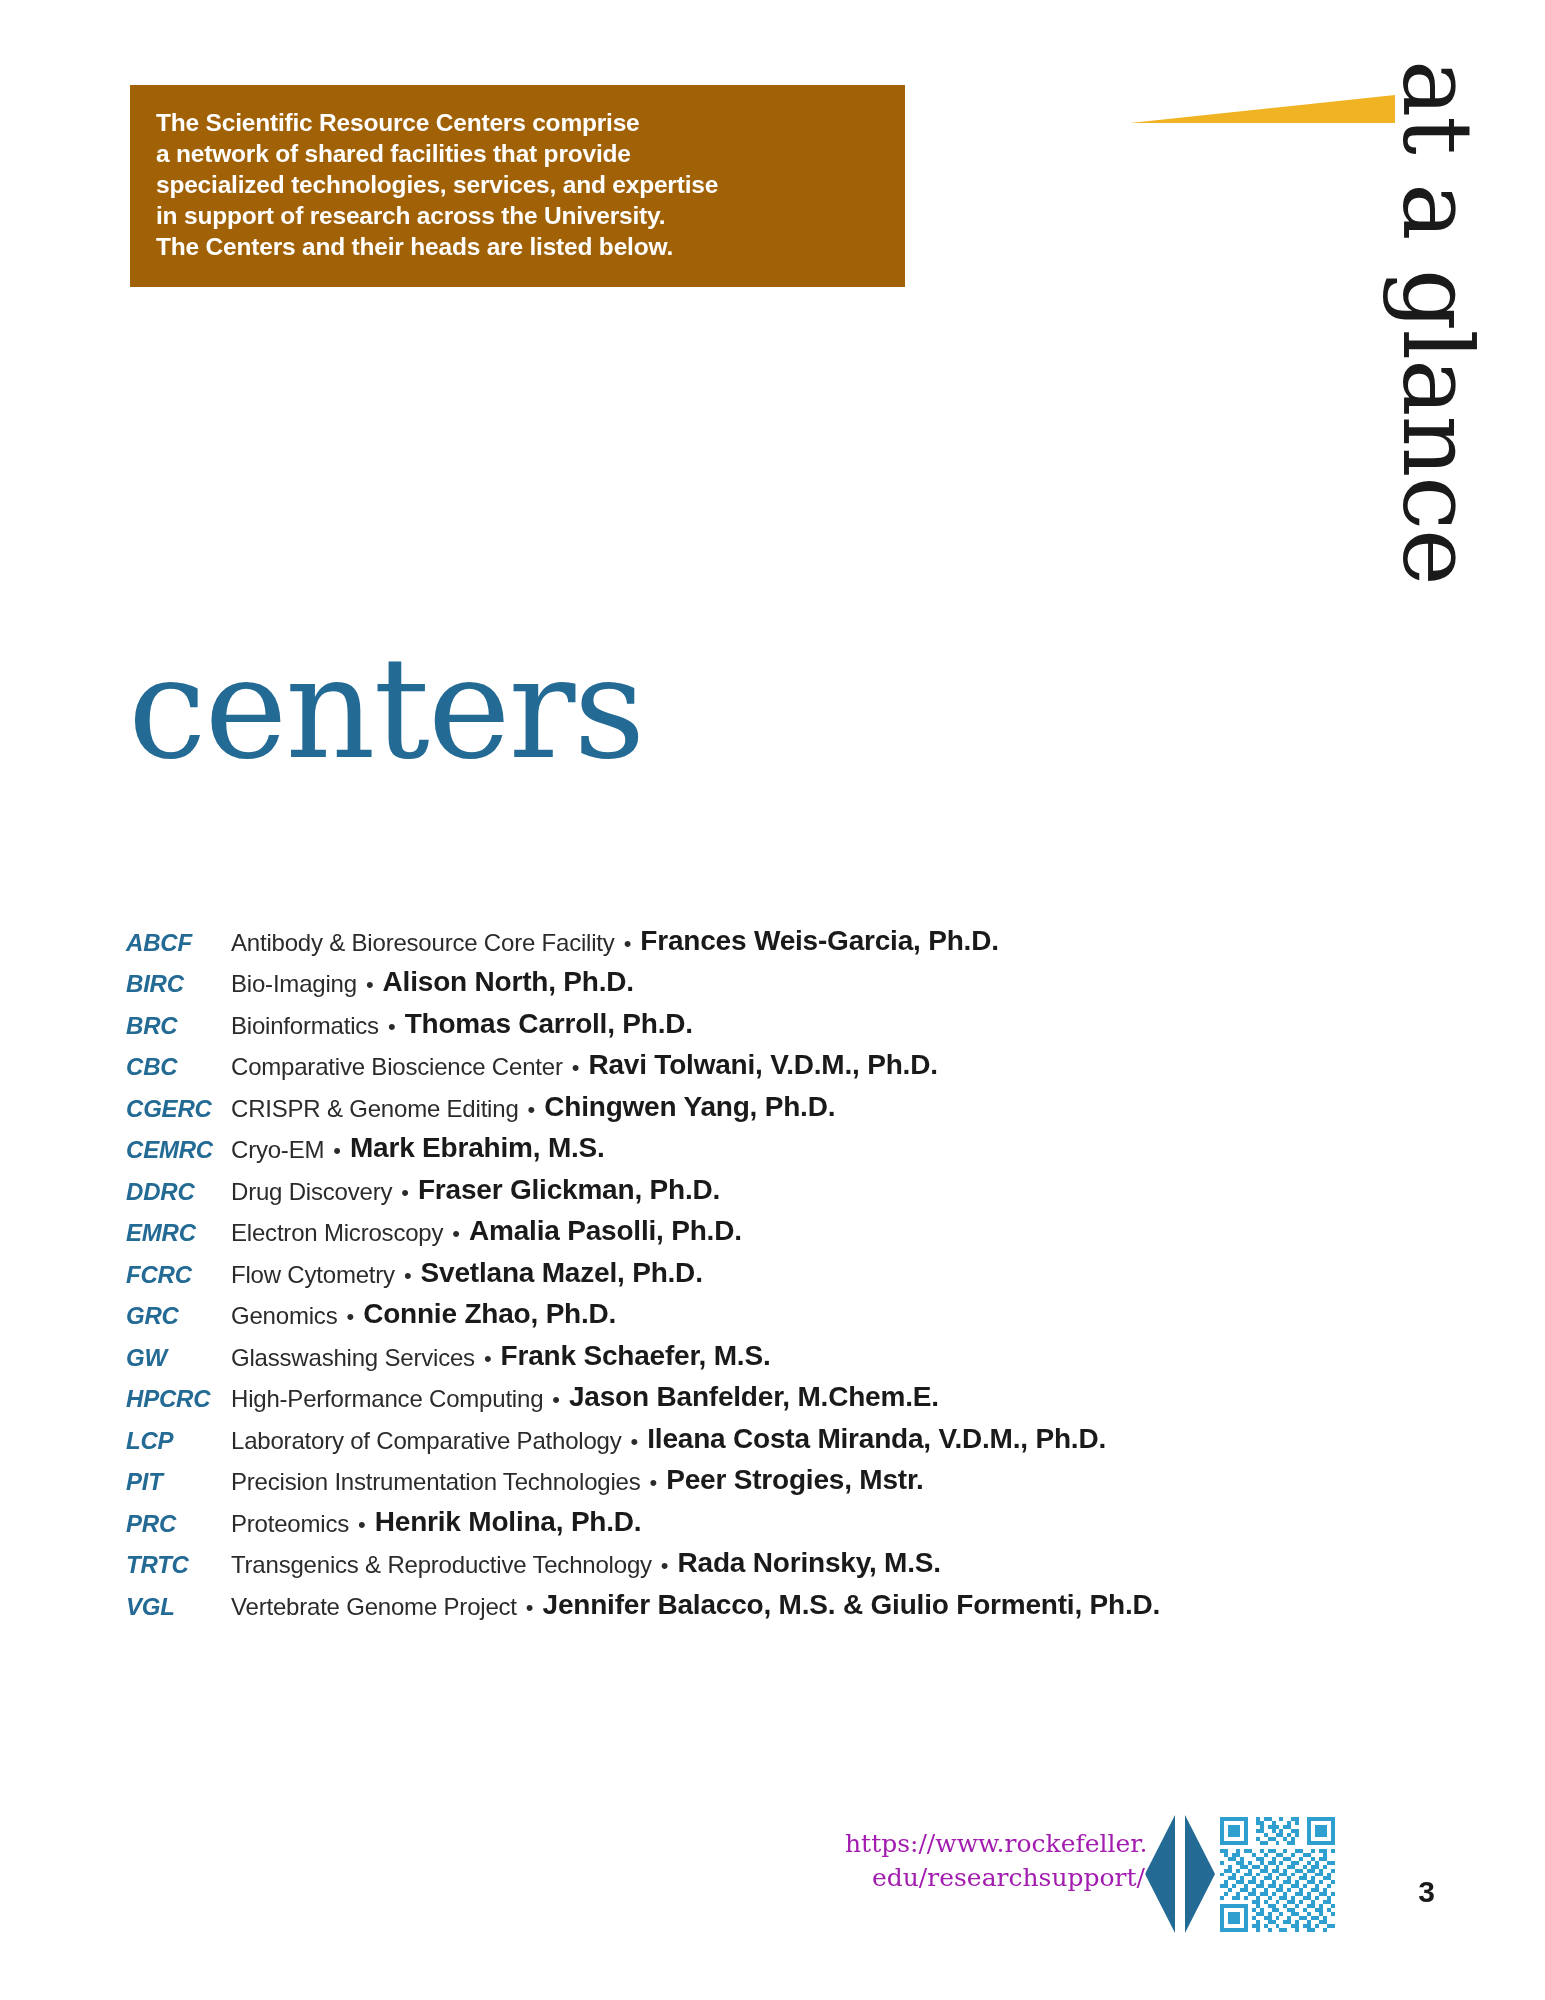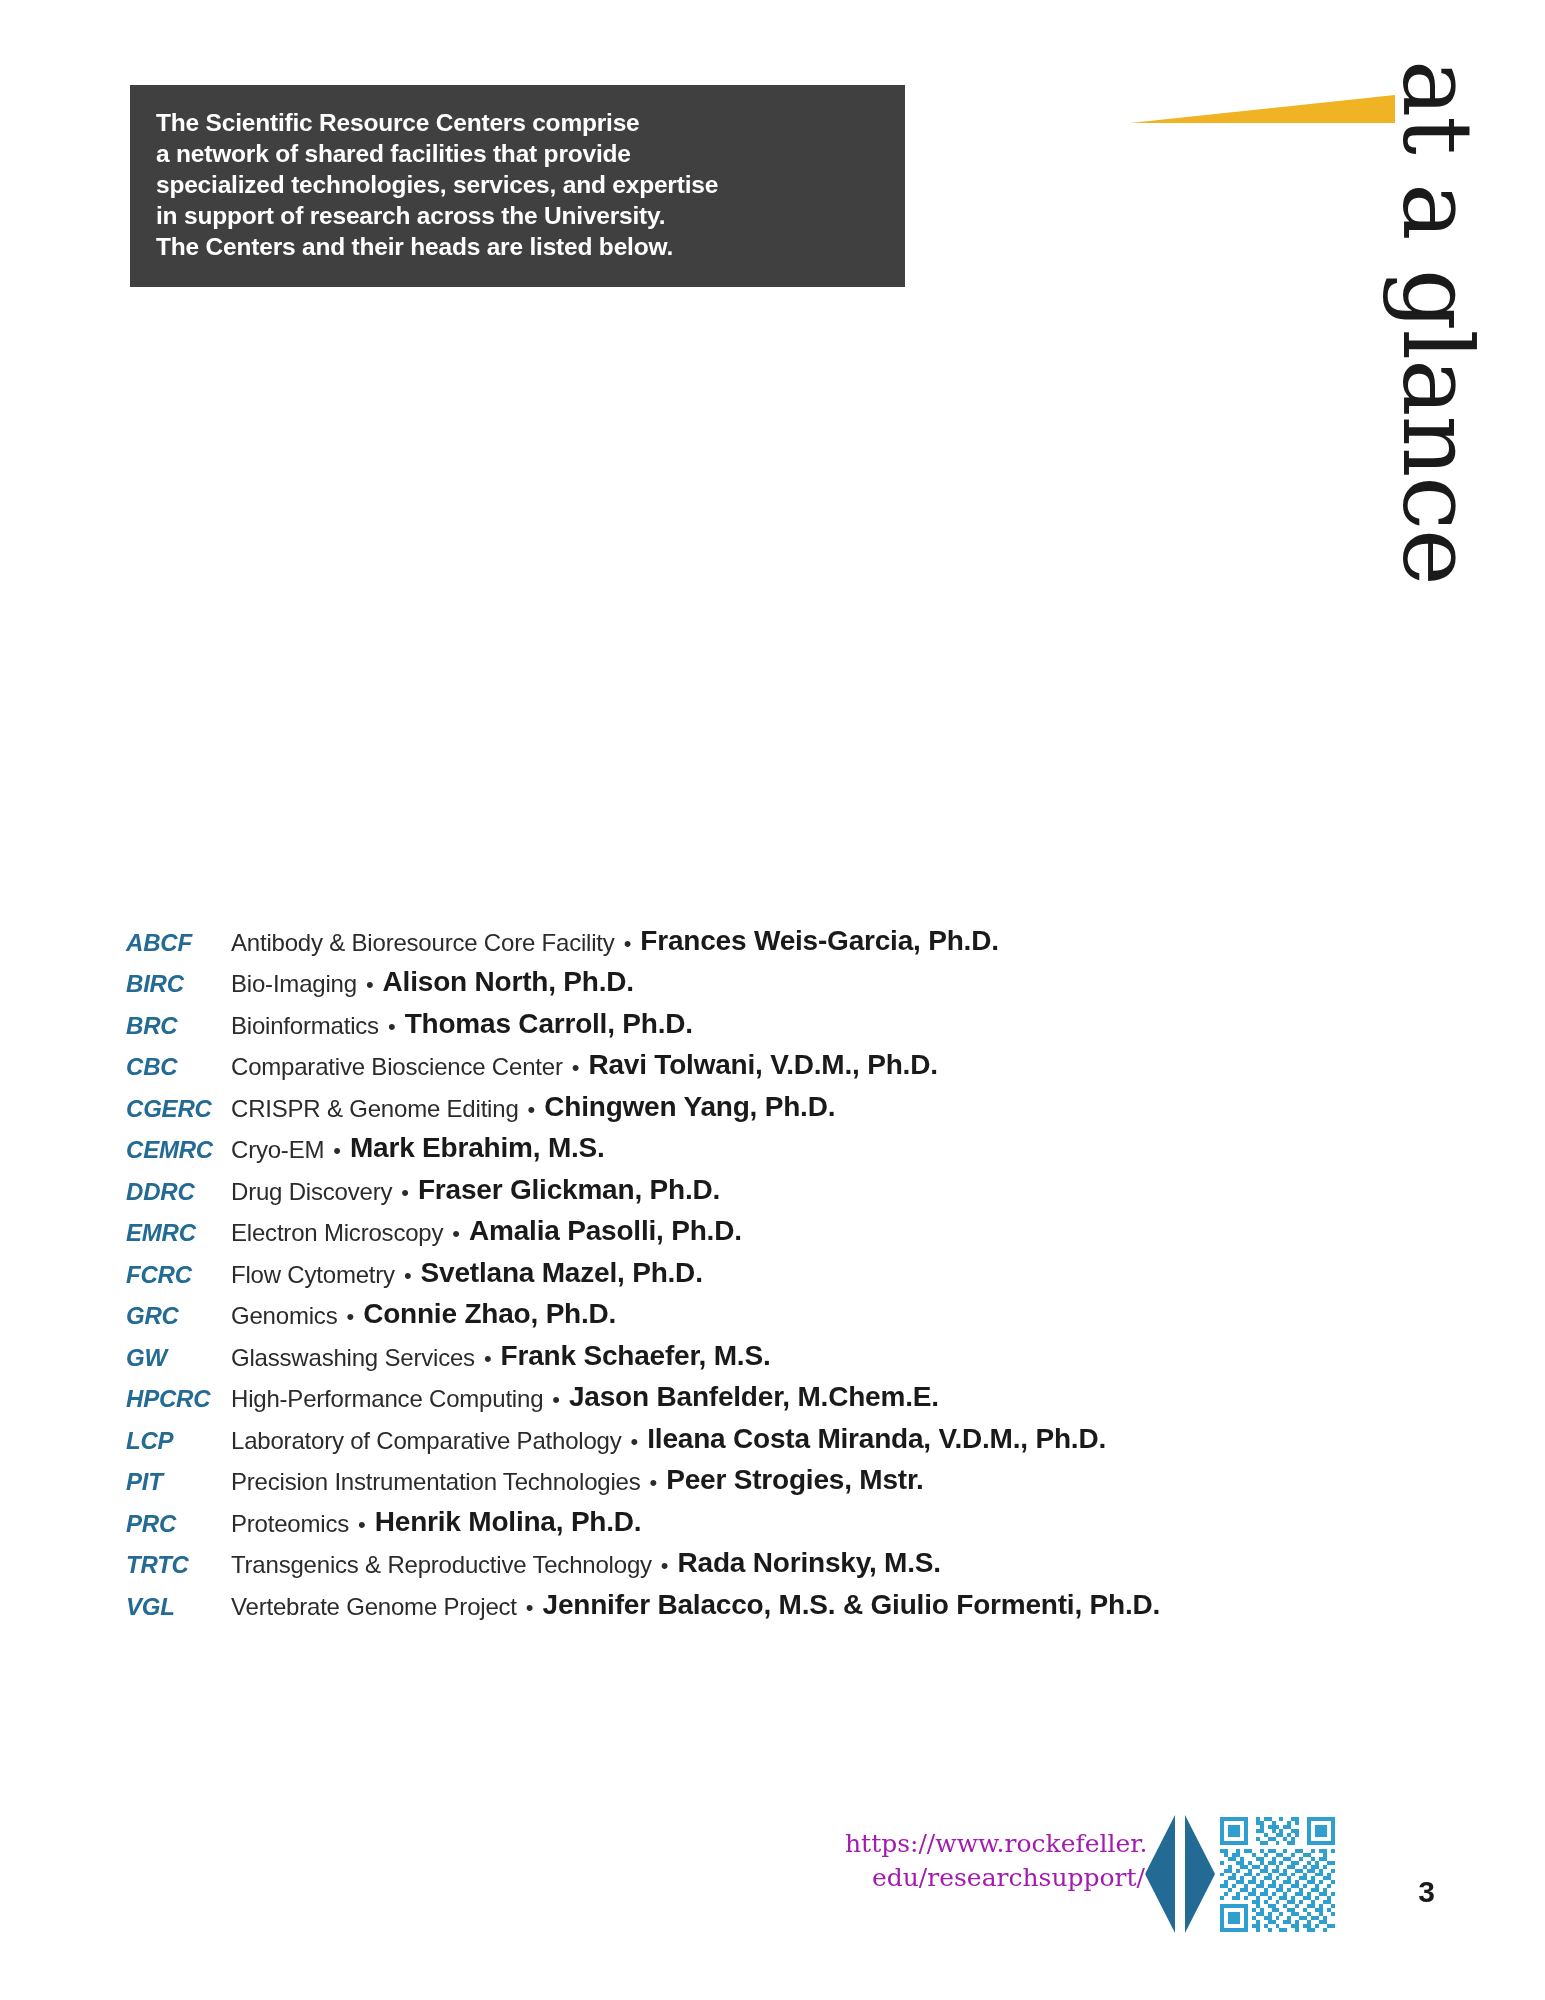--- a/index.html
+++ b/index.html
@@ -14,21 +14,21 @@
     position: relative;
     overflow: hidden;
   }
 
   
   #intro-banner {
     position: absolute;
     left: 130px;
     top: 85px;
     width: 775px;
-    background: #404040;
+    background: #a16207;
     padding: 22px 26px 24px 26px;
     box-sizing: border-box;
   }
   #intro-banner p {
     margin: 0;
     color: #ffffff;
     font-size: 24.5px;
     font-weight: bold;
     line-height: 1.27;
     letter-spacing: -0.2px;
@@ -198,20 +198,21 @@
 The Centers and their heads are listed below.</p>
 </div>
 
 <div id="gold-wedge"></div>
 
 <div id="at-a-glance-wrap">
   <div id="at-a-glance">at a glance</div>
 </div>
 
 <div id="centers-heading">
+  <div class="line-centers">centers</div>
 </div>
 
 <div id="centers-list">
     <div class="center-row">
       <span class="center-abbr">ABCF</span>
       <span class="center-name">Antibody &amp; Bioresource Core Facility</span>
       <span class="center-bullet">•</span>
       <span class="center-head">Frances Weis-Garcia, Ph.D.</span>
     </div>
     <div class="center-row">

